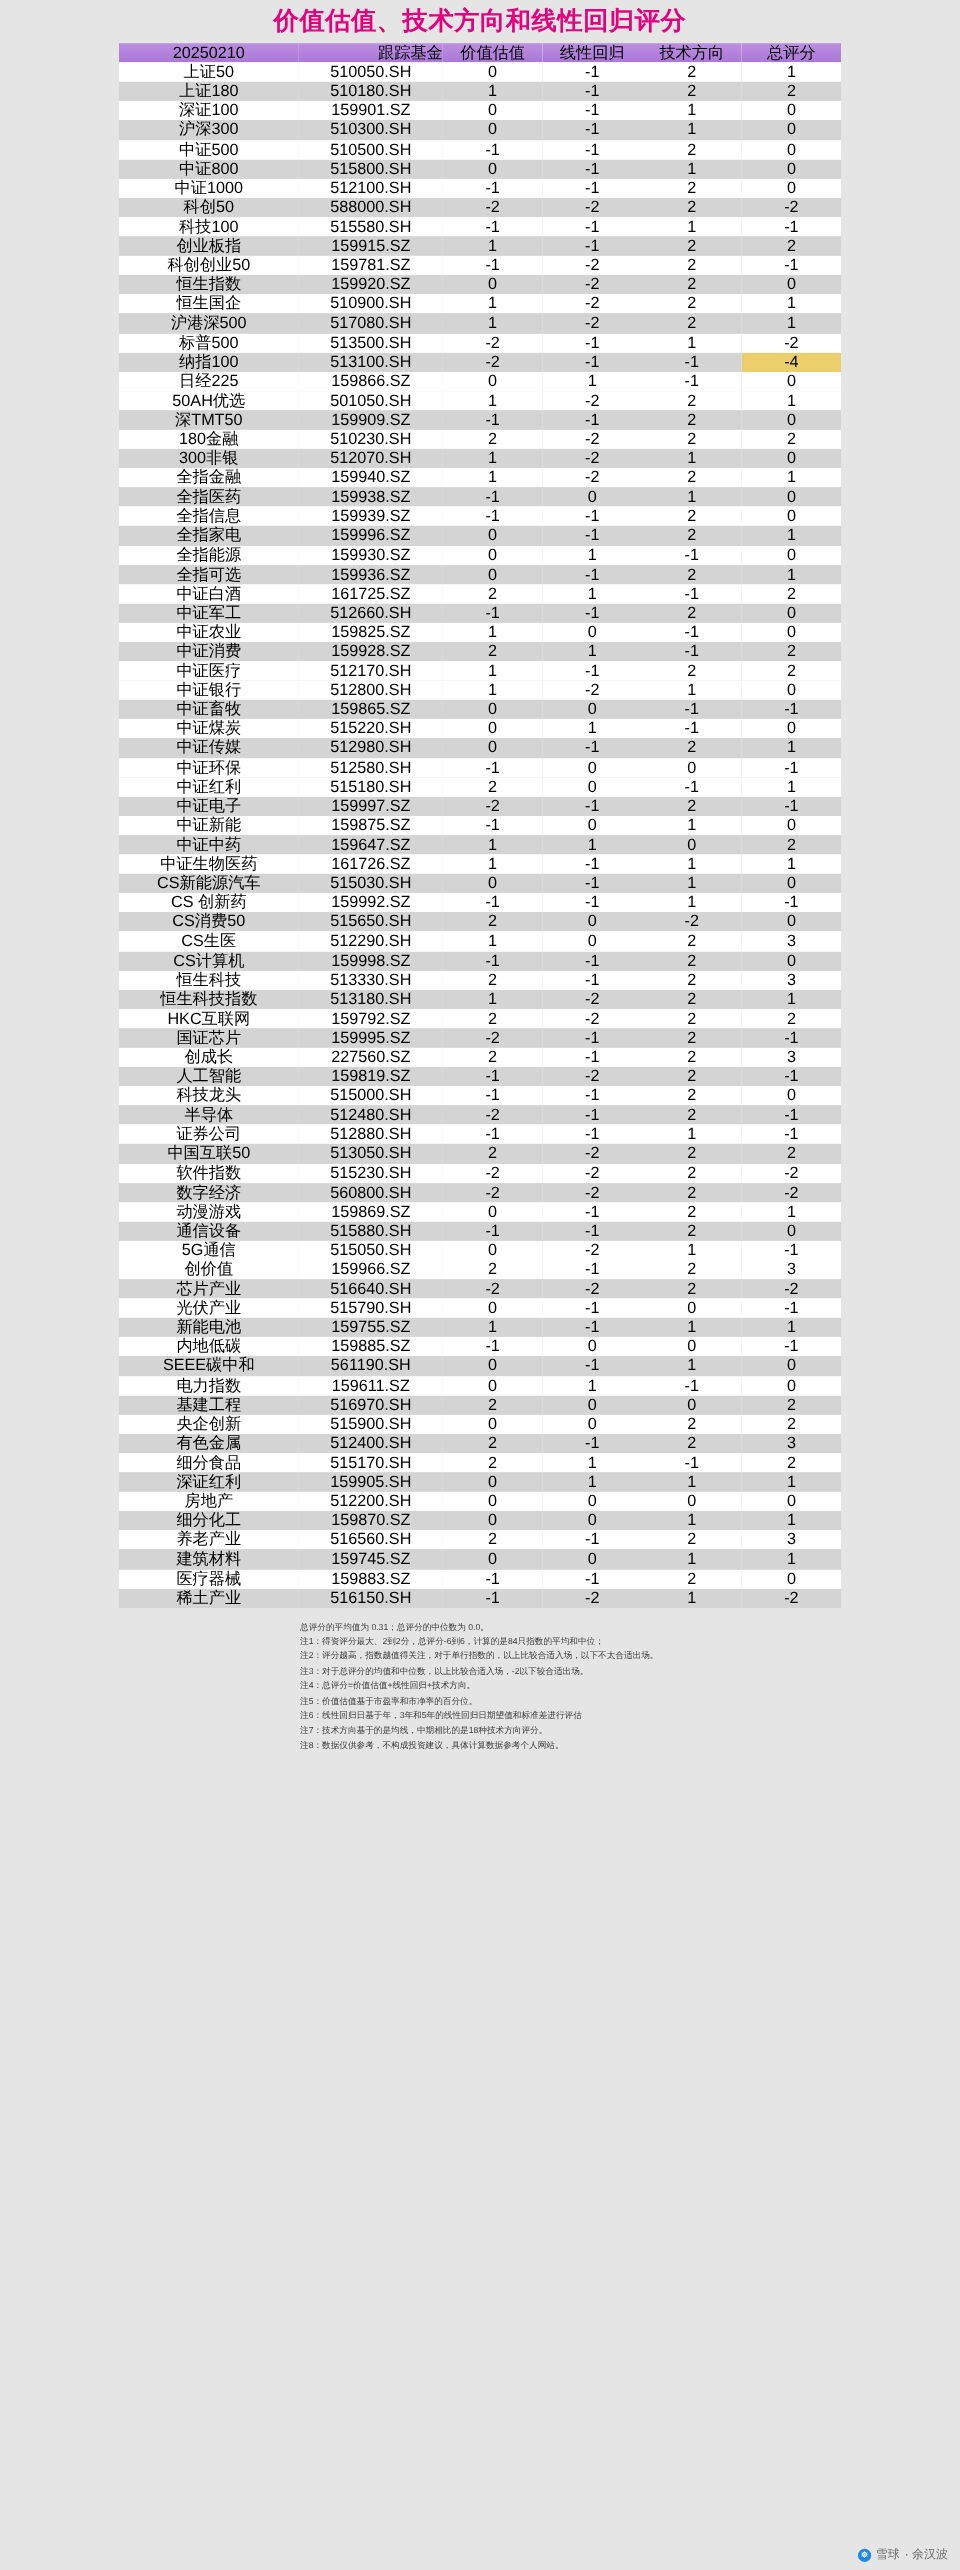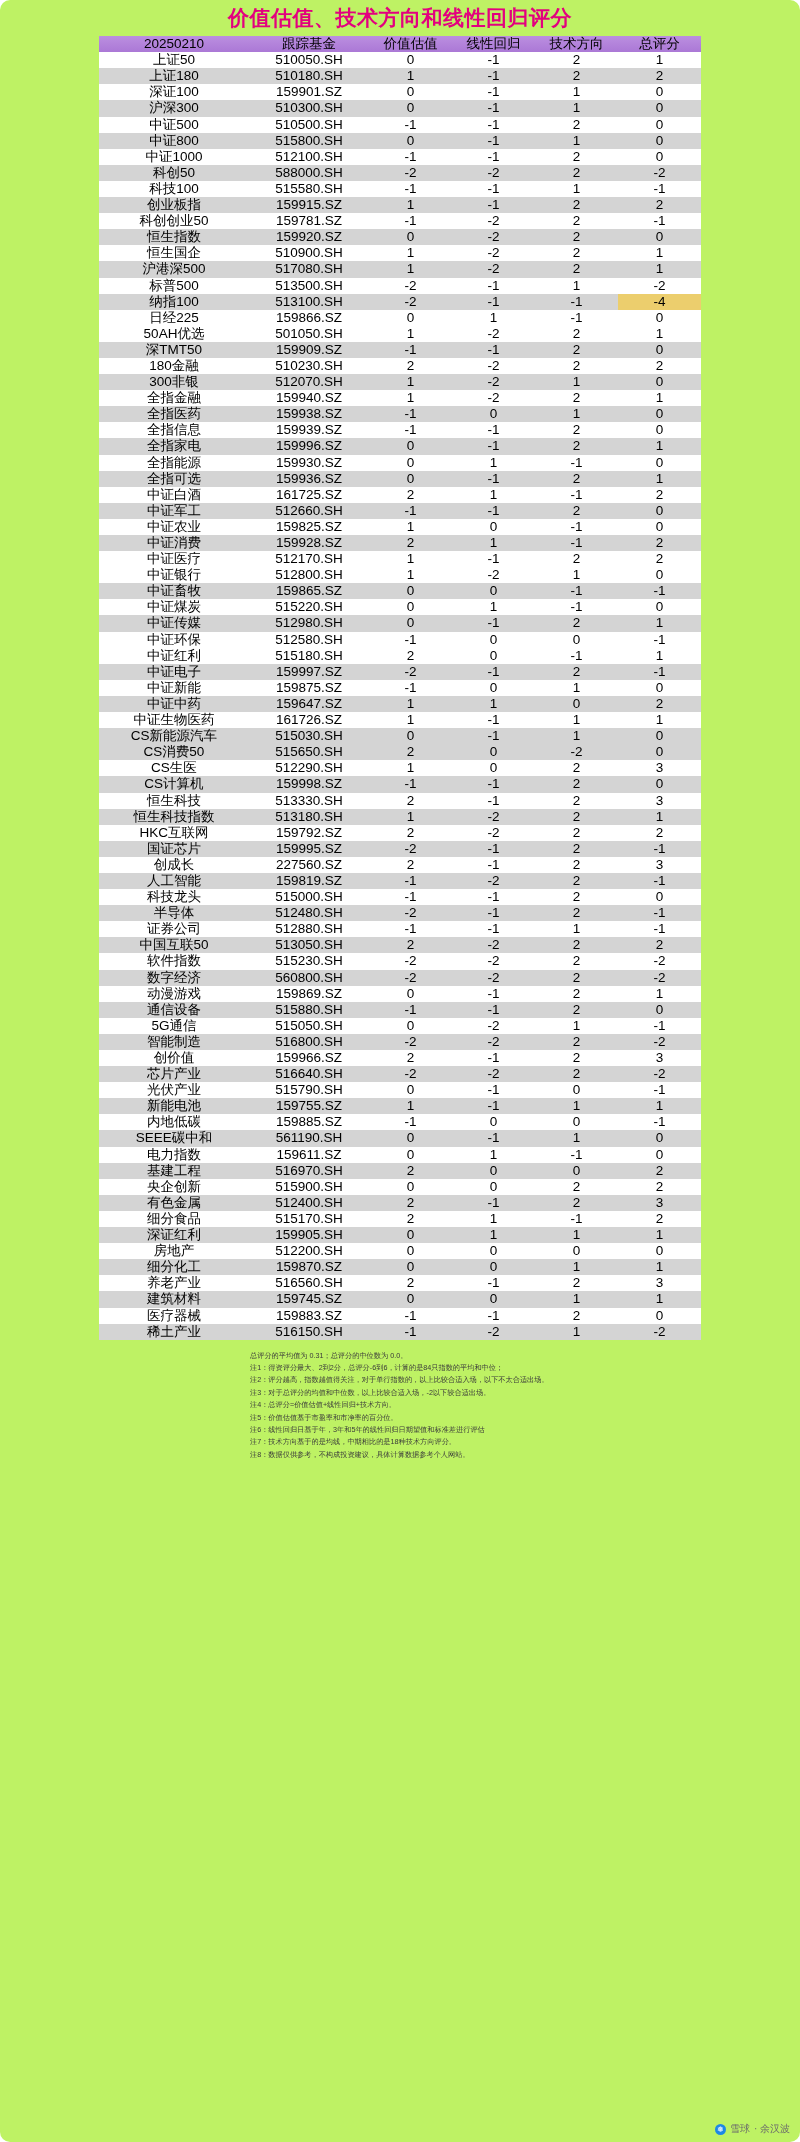--- a/index.html
+++ b/index.html
@@ -5,23 +5,22 @@
   * { box-sizing: border-box; }
   html, body {
     margin: 0; padding: 0;
     background: #ffffff;
     font-family: "Liberation Sans", "DejaVu Sans", sans-serif;
   }
   .page {
     width: 800px;
     min-height: 2142px;
     position: relative;
-    background: #bef264;
+    background: #e5e5e5;
     overflow: hidden;
-    border-radius: 10px;
   }
   .title {
     text-align: center;
     color: #e3007f;
     font-weight: bold;
     font-size: 21px;
     letter-spacing: 0.5px;
     padding: 6px 0 7px 0;
     line-height: 1.1;
   }
@@ -49,21 +48,21 @@
     line-height: 19px;
   }
   col.c-name   { width: 150px; }
   col.c-fund   { width: 120px; }
   col.c-val    { width: 83px; }
   col.c-reg    { width: 83px; }
   col.c-tech   { width: 83px; }
   col.c-total  { width: 83px; }
 
   th.h-name   { text-align: center; }
-  th.h-fund   { text-align: center; }
+  th.h-fund   { text-align: right; }
   th.h-num    { }
 
   td.t-name { text-align: center; }
   td.t-fund { text-align: center; }
   td.t-num  { text-align: center; }
 
   tbody tr.odd  td { background: #ffffff; }
   tbody tr.even td { background: #d4d4d4; }
   tbody td.hl { background: #ecce6d !important; }
 
@@ -463,20 +462,28 @@
           <td class="t-num">1</td>
         </tr>
         <tr class="even">
           <td class="t-name">CS新能源汽车</td>
           <td class="t-fund">515030.SH</td>
           <td class="t-num">0</td>
           <td class="t-num">-1</td>
           <td class="t-num">1</td>
           <td class="t-num">0</td>
         </tr>
+        <tr class="odd">
+          <td class="t-name">CS 创新药</td>
+          <td class="t-fund">159992.SZ</td>
+          <td class="t-num">-1</td>
+          <td class="t-num">-1</td>
+          <td class="t-num">1</td>
+          <td class="t-num">-1</td>
+        </tr>
         <tr class="even">
           <td class="t-name">CS消费50</td>
           <td class="t-fund">515650.SH</td>
           <td class="t-num">2</td>
           <td class="t-num">0</td>
           <td class="t-num">-2</td>
           <td class="t-num">0</td>
         </tr>
         <tr class="odd">
           <td class="t-name">CS生医</td>
@@ -606,28 +613,20 @@
           <td class="t-num">2</td>
           <td class="t-num">0</td>
         </tr>
         <tr class="odd">
           <td class="t-name">5G通信</td>
           <td class="t-fund">515050.SH</td>
           <td class="t-num">0</td>
           <td class="t-num">-2</td>
           <td class="t-num">1</td>
           <td class="t-num">-1</td>
-        </tr>
-        <tr class="even">
-          <td class="t-name">智能制造</td>
-          <td class="t-fund">516800.SH</td>
-          <td class="t-num">-2</td>
-          <td class="t-num">-2</td>
-          <td class="t-num">2</td>
-          <td class="t-num">-2</td>
         </tr>
         <tr class="odd">
           <td class="t-name">创价值</td>
           <td class="t-fund">159966.SZ</td>
           <td class="t-num">2</td>
           <td class="t-num">-1</td>
           <td class="t-num">2</td>
           <td class="t-num">3</td>
         </tr>
         <tr class="even">

